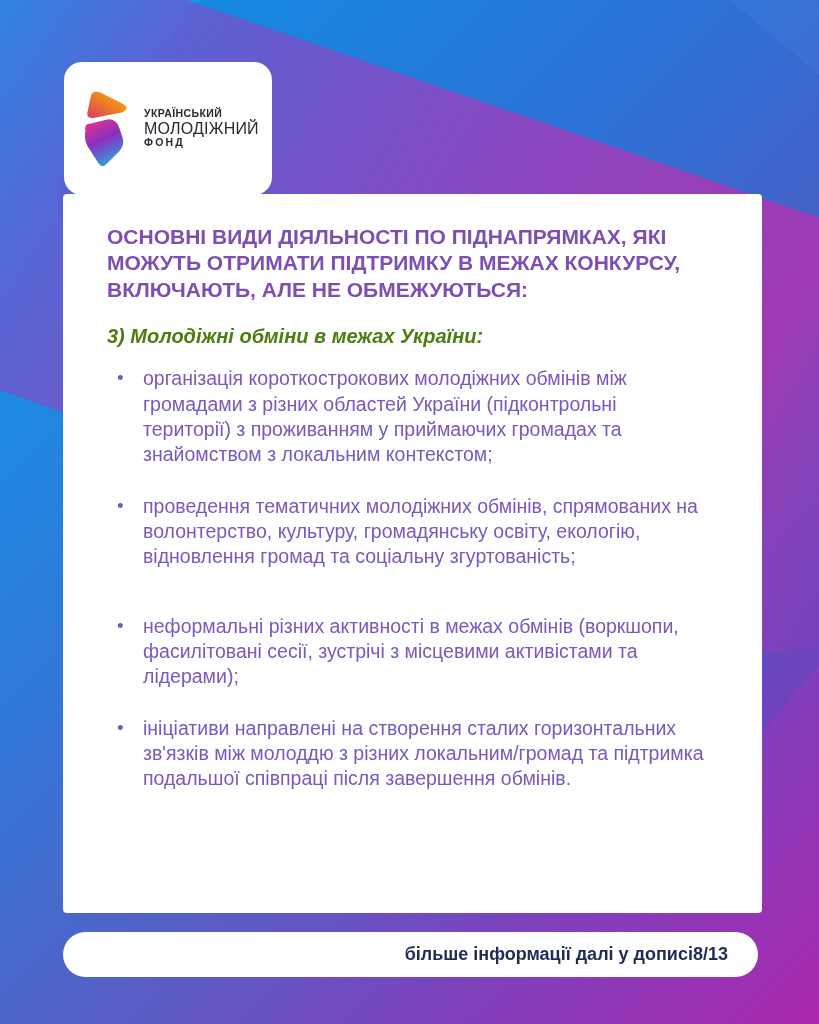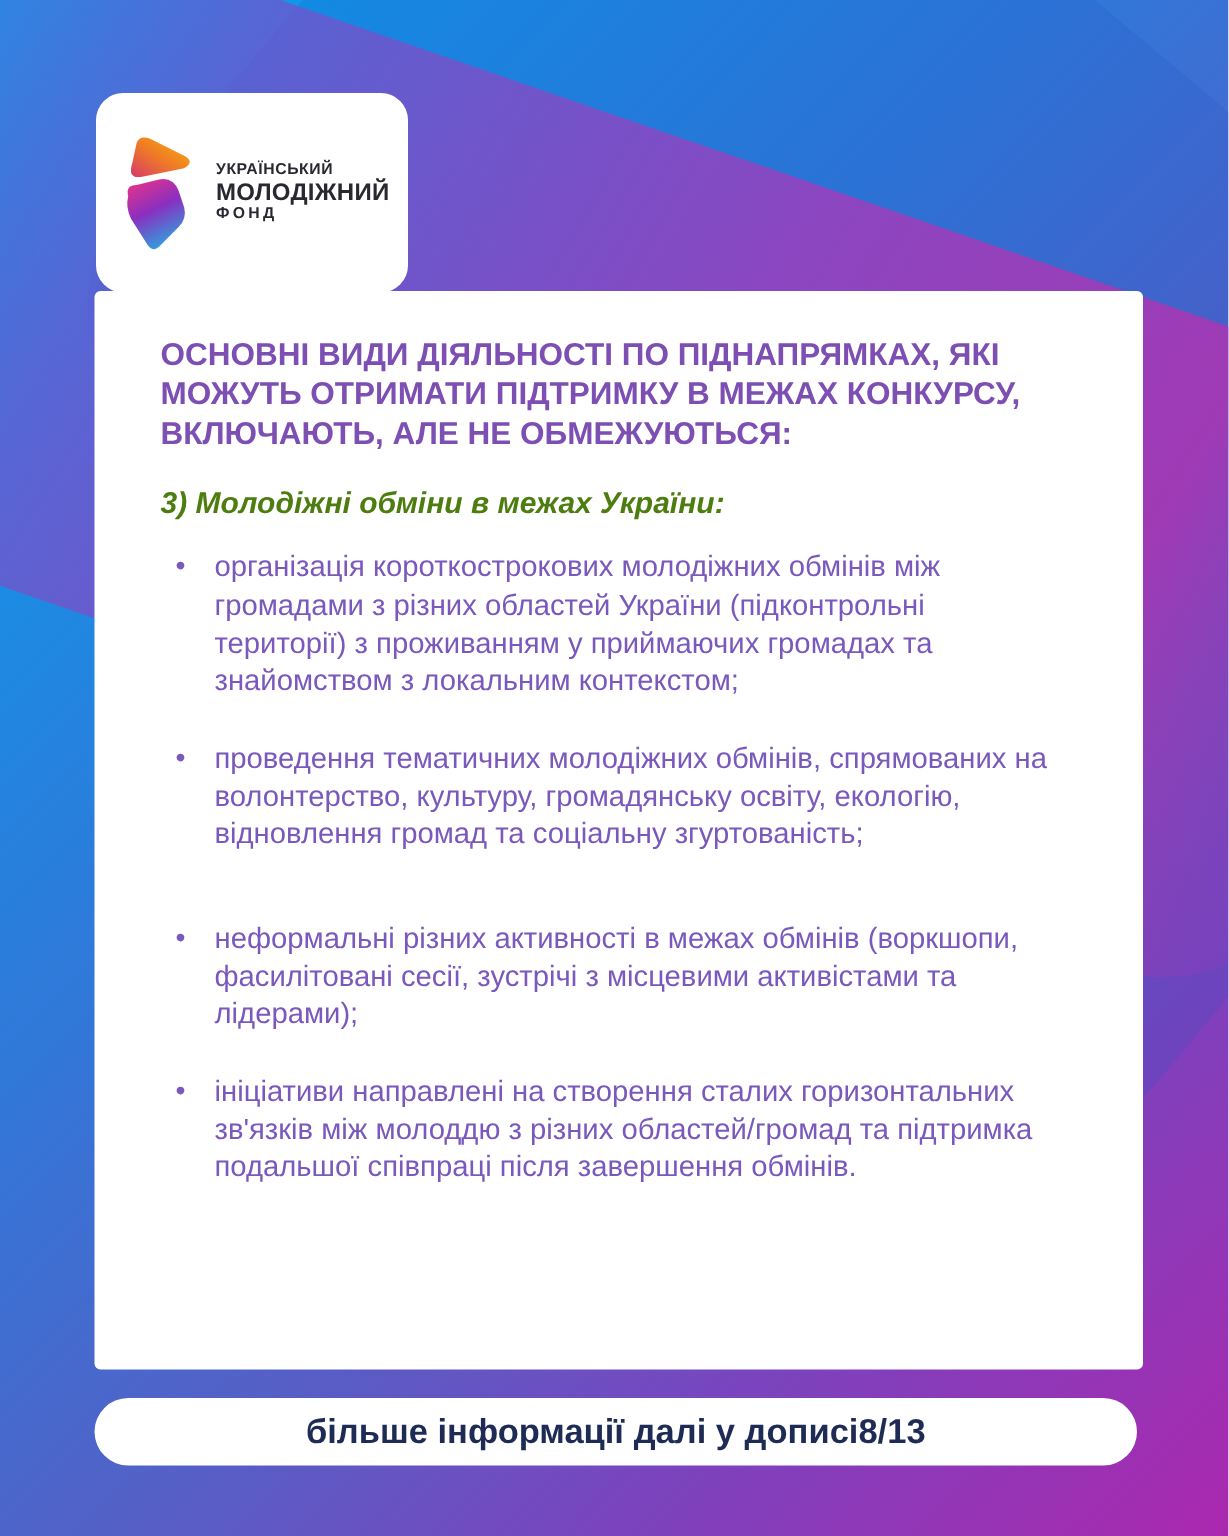--- a/index.html
+++ b/index.html
@@ -32,21 +32,21 @@
   .card { background:#ffffff; position:absolute; z-index:2; }
 
   
   .logo-card {
     left:64px; top:62px; width:208px; height:133px; border-radius:18px;
     display:flex; align-items:center; padding:10px 14px; gap:10px;
   }
   .logo-mark { width:56px; height:90px; flex:0 0 auto; }
   .logo-text { color:#2a2730; line-height:1.12; }
   .logo-line1 { font-size:10.5px; font-weight:700; letter-spacing:0.4px; }
-  .logo-line2 { font-size:16px;   font-weight:700; letter-spacing:0.2px;text-align:center; }
+  .logo-line2 { font-size:16px;   font-weight:400; letter-spacing:0.2px;text-align:center; }
   .logo-line3 { font-size:10.5px; font-weight:700; letter-spacing:2.2px; }
 
   
   .content-card {
     left:63px; top:194px; width:699px; height:719px; border-radius:4px;
     padding:30px 40px 0 44px;
   }
   .heading {
     color:#7d4fb3; font-weight:800; font-size:21px; line-height:1.26;
     text-transform:uppercase; max-width:610px;
@@ -61,22 +61,22 @@
     color:#7a58bc; font-weight:500; font-size:19.5px; line-height:1.3;
   }
   .bullets li.big-gap { margin-top:44px; }
   .bullet-dot {
     position:absolute; left:10px; top:0; color:#7a58bc; font-size:19px;
   }
 
   
   .footer-bar {
     left:63px; top:932px; width:695px; height:45px; border-radius:23px;
-    display:flex; align-items:center; justify-content:center;
-    padding:0 30px; color:#1d2b55; font-weight:600; font-size:23px;
+    display:flex; align-items:center; justify-content:flex-end;
+    padding:0 30px; color:#1d2b55; font-weight:600; font-size:18px;
   }
   .page-indicator { font-weight:700; }
 </style>
 </head>
 <body>
 
 <div class="page">
 
   <div class="band-blue"></div>
   <div class="band-purple"></div>
@@ -116,21 +116,21 @@
       <li>
         <span class="bullet-dot">•</span>
         <span>проведення тематичних молодіжних обмінів, спрямованих на волонтерство, культуру, громадянську освіту, екологію, відновлення громад та соціальну згуртованість;</span>
       </li>
       <li class="big-gap">
         <span class="bullet-dot">•</span>
         <span>неформальні різних активності в межах обмінів (воркшопи, фасилітовані сесії, зустрічі з місцевими активістами та лідерами);</span>
       </li>
       <li>
         <span class="bullet-dot">•</span>
-        <span>ініціативи направлені на створення сталих горизонтальних зв'язків між молоддю з різних областей/громад та підтримка подальшої співпраці після завершення обмінів.</span>
+        <span>ініціативи направлені на створення сталих горизонтальних зв'язків між молоддю з різних локальним/громад та підтримка подальшої співпраці після завершення обмінів.</span>
       </li>
     </ul>
   </div>
 
   <div class="card footer-bar">
     <span>більше інформації далі у дописі</span>
     <span class="page-indicator">8/13</span>
   </div>
 
 </div>

